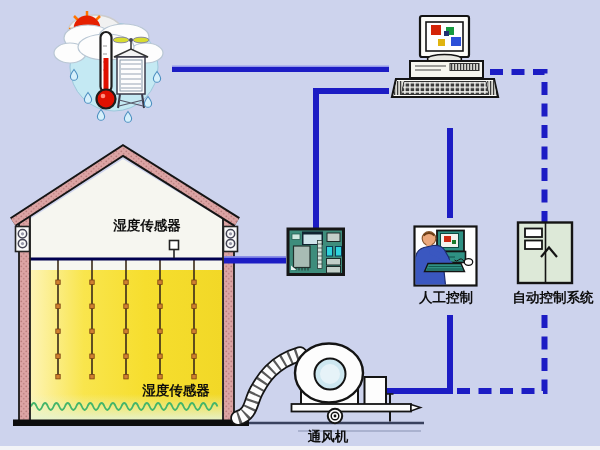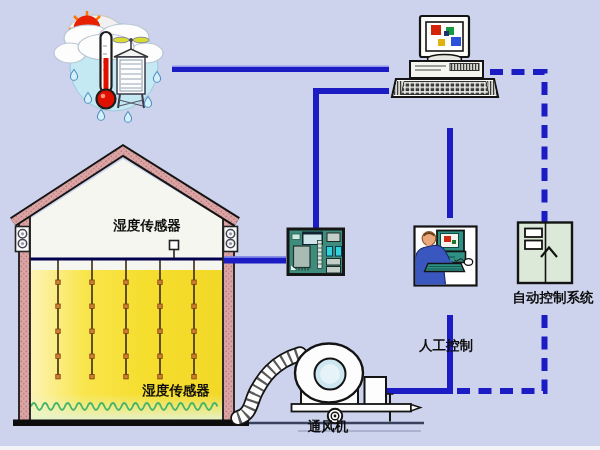--- a/index.html
+++ b/index.html
@@ -330,17 +330,17 @@
   <g>
     <rect x="518" y="222.5" width="54" height="60.5" fill="#dde9d8" stroke="#141414" stroke-width="2.4"></rect>
     <line x1="545.5" y1="222.5" x2="545.5" y2="283" stroke="#141414" stroke-width="1.6"></line>
     <rect x="525" y="228.5" width="17" height="8.5" fill="#ffffff" stroke="#141414" stroke-width="1.8"></rect>
     <rect x="525" y="240.5" width="17" height="8.5" fill="#ffffff" stroke="#141414" stroke-width="1.8"></rect>
     <path d="M541 257 L549 247.5 L557 257" stroke="#141414" stroke-width="2.2" fill="none"></path>
   </g>
 </svg>
 
 <div class="lbl s14" style="left:102px;top:218px;width:90px;">湿度传感器</div>
-<div class="lbl s14" style="left:412px;top:290px;width:68px;margin-top:48px;">人工控制</div>
+<div class="lbl s14" style="left:412px;top:290px;width:68px;">人工控制</div>
 <div class="lbl s14" style="left:504px;top:290px;width:98px;">自动控制系统</div>
 <div class="lbl s14" style="left:140px;top:383px;width:72px;">湿度传感器</div>
-<div class="lbl s14" style="left:298px;top:419px;width:60px;">通风机</div>
+<div class="lbl s14" style="left:298px;top:429px;width:60px;">通风机</div>
 </div>
 
 </body></html>

